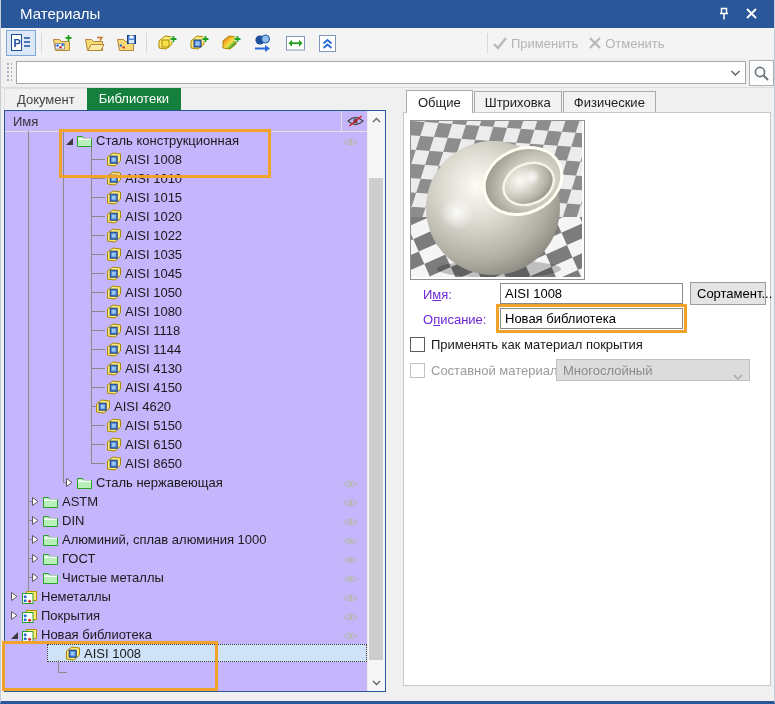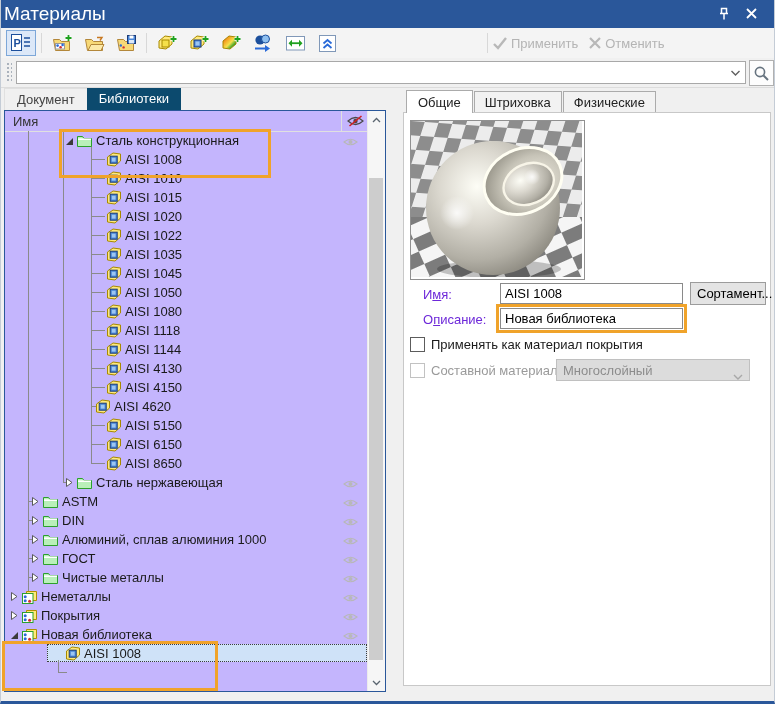--- a/index.html
+++ b/index.html
@@ -1,20 +1,20 @@
 <!DOCTYPE html>
 <html><head>
 <meta charset="utf-8">
 <style>
   html,body{margin:0;padding:0;width:775px;height:704px;overflow:hidden;
     font-family:"Liberation Sans","DejaVu Sans",sans-serif;font-size:13px;color:#1a1a1a;background:#f0f0f0;}
   .frame{position:absolute;inset:0;border-left:1px solid #c4ccd6;border-right:1px solid #c4ccd6;border-bottom:3px solid #2a579a;pointer-events:none;z-index:50;}
   
   .titlebar{position:absolute;left:0;top:0;width:775px;height:28px;background:#2a579a;}
-  .titlebar .title{position:absolute;left:4px;top:0;line-height:28px;color:#fff;font-size:19px;}
+  .titlebar .title{position:absolute;left:20px;top:0;line-height:28px;color:#fff;font-size:15px;}
   .tb-ico{position:absolute;top:7px;width:16px;height:15px;cursor:pointer;}
   .pin-ico{right:42px;} .close-ico{right:14px;}
   
   .toolbar{position:absolute;left:0;top:28px;width:775px;height:30px;background:#f4f4f4;display:flex;align-items:center;}
   .tbtn{width:28px;height:24px;margin:0 1px;display:flex;align-items:center;justify-content:center;border:1px solid transparent;cursor:pointer;}
   .tbtn.pressed{border:1px solid #7da7d8;background:#dce8f8;}
   .tb-sep{width:1px;height:20px;background:#d8d8d8;margin:0 4px;}
   .apply-area{display:flex;align-items:center;margin-left:140px;color:#b4b4b4;}
   .apply-area .lbl{margin:0 10px 0 3px;}
   .apply-area .aico{display:flex;align-items:center;}
@@ -22,21 +22,21 @@
   .searchrow{position:absolute;left:0;top:58px;width:775px;height:29px;background:#f0f0f0;border-bottom:1px solid #dcdcdc;}
   .grip{position:absolute;left:6px;top:4px;width:6px;height:21px;background-image:radial-gradient(#aab2bc 1px,transparent 1.2px);background-size:4px 4px;}
   .combo{position:absolute;left:16px;top:3px;width:728px;height:21px;background:#fff;border:1px solid #a8a8a8;}
   .combo input{position:absolute;left:2px;top:1px;width:700px;height:17px;border:0;outline:0;font-size:13px;background:transparent;}
   .combo .drop{position:absolute;right:2px;top:3px;width:16px;height:15px;display:flex;align-items:center;justify-content:center;cursor:pointer;}
   .search-btn{position:absolute;left:749px;top:2px;width:23px;height:24px;background:#fdfdfd;border:1px solid #b0b0b0;display:flex;align-items:center;justify-content:center;cursor:pointer;}
   
   .left{position:absolute;left:4px;top:88px;width:382px;height:604px;}
   .ltabs{height:22px;display:flex;}
   .ltab{padding:0 12px;line-height:22px;color:#444;background:#f0f0f0;cursor:pointer;border-top:1px solid #e0e0e0;border-left:1px solid #e0e0e0;}
-  .ltab.active{background:#0c4a6e;color:#fff;border:0;}
+  .ltab.active{background:#15803d;color:#fff;border:0;}
   .tree-panel{position:absolute;left:0;top:22px;right:0;bottom:0;background:#c4b5fd;border:1px solid #2a579a;}
   .tree-header{position:absolute;left:0;top:0;right:17px;height:20px;border-bottom:1px solid #e0e0e0;display:flex;align-items:center;}
   .tree-header .hname{flex:1;padding-left:8px;color:#333;}
   .tree-header .heye{width:26px;height:20px;border-left:1px solid #e0e0e0;display:flex;align-items:center;justify-content:center;cursor:pointer;}
   .vscroll{position:absolute;right:0;top:0;width:17px;bottom:0;background:#f6f6f6;border-left:1px solid #ececec;}
   .sarr{position:absolute;left:0;width:16px;height:17px;display:flex;align-items:center;justify-content:center;cursor:pointer;}
   .sarr.up{top:0;} .sarr.down{bottom:0;}
   .sthumb{position:absolute;left:1px;top:67px;width:14px;height:482px;background:#cdcdcd;cursor:pointer;}
   .tree-body{position:absolute;left:0;top:20px;right:17px;bottom:0;overflow:hidden;}
   .trow{position:relative;height:19px;display:flex;align-items:center;cursor:pointer;}

